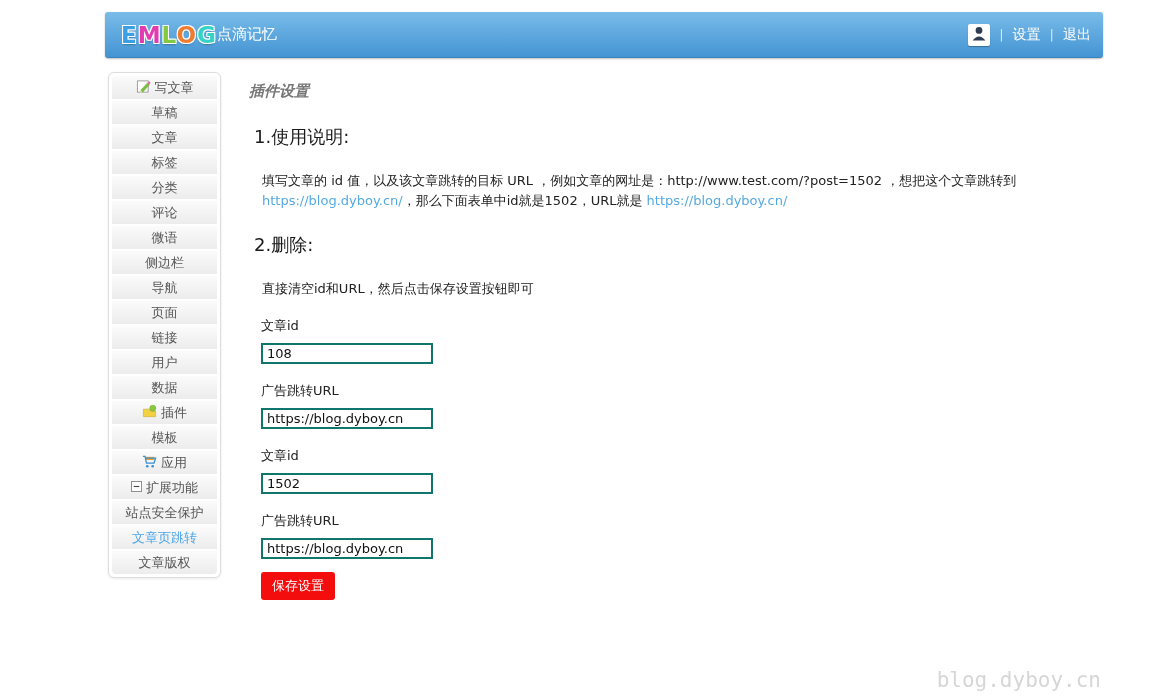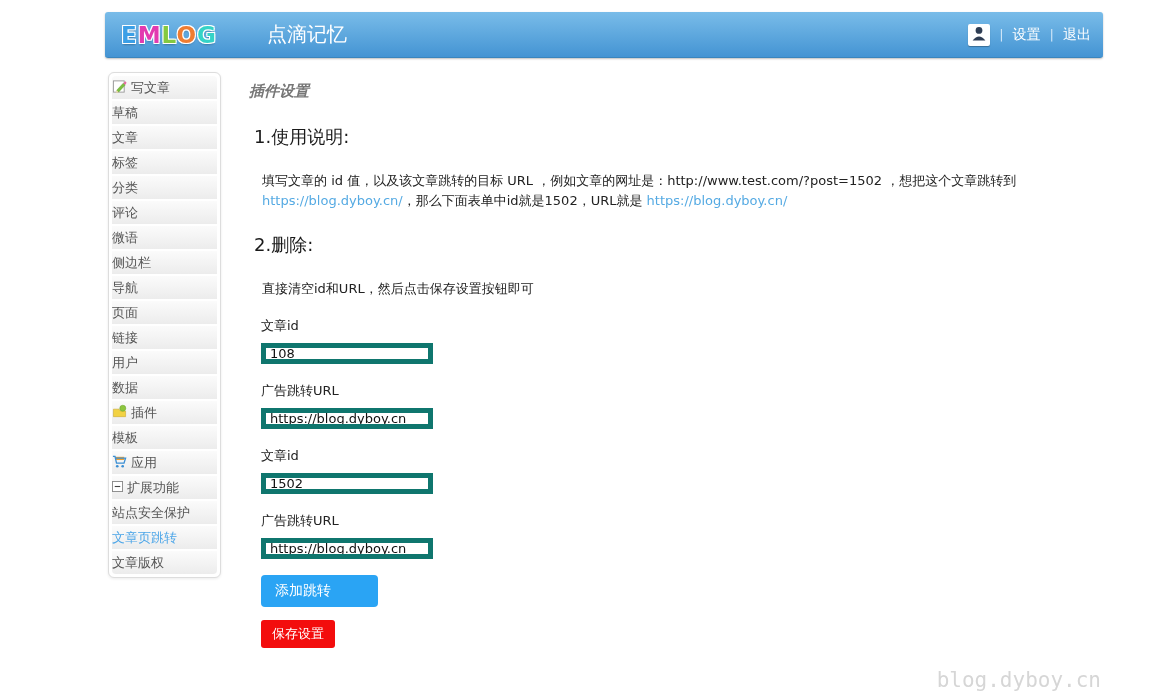--- a/index.html
+++ b/index.html
@@ -9,54 +9,54 @@
 
   .container { width:998px; margin-left:105px; margin-top:12px; }
 
   
   .topbar { height:46px; border-radius:3px; display:flex; align-items:center;
     background:linear-gradient(#79bce9,#4494d3); box-shadow:0 1px 2px rgba(0,0,0,.25);
     border-bottom:1px solid #3a85bd; padding:0 12px; }
   .logo { font-size:23px; font-weight:bold; letter-spacing:1px; margin-left:4px;
     font-family:"DejaVu Sans",sans-serif; }
   .logo span { text-shadow:-1px -1px 0 #fff,1px -1px 0 #fff,-1px 1px 0 #fff,1px 1px 0 #fff,0 2px 2px rgba(0,0,0,.25); }
-  .site-title { color:#fff; font-size:20px; margin-left:50px; }
+  .site-title { color:#fff; font-size:15px; }
   .topbar-right { margin-left:auto; display:flex; align-items:center; gap:9px;
     color:#fff; font-size:14px; }
   .avatar-box { width:22px; height:22px; background:#fff; border-radius:2px;
     display:flex; align-items:center; justify-content:center; cursor:pointer;
     box-shadow:0 1px 1px rgba(0,0,0,.3); }
   .topbar-right .sep { color:#cfe6f7; font-size:13px; }
   .topbar-right a { color:#fff; text-decoration:none; cursor:pointer; }
 
   
   .content { display:flex; margin-top:14px; }
 
   
   .sidebar { width:113px; margin-left:3px; border:1px solid #ddd; border-radius:6px;
     padding:3px; background:#fff; box-shadow:0 1px 3px rgba(0,0,0,.08); align-self:flex-start; }
   .side-item { height:23px; margin-bottom:2px; display:flex; align-items:center;
-    gap:4px; font-size:13px; color:#555; cursor:pointer;
+    justify-content:center; gap:4px; font-size:13px; color:#555; cursor:pointer;
     background:linear-gradient(#fbfbfb,#ececec); }
   .side-item:first-child { border-radius:4px 4px 0 0; }
   .side-item:last-child { border-radius:0 0 4px 4px; margin-bottom:0; }
   .side-item.active { color:#4da6e8; }
   .side-item svg { flex:0 0 auto; }
 
   
   .main { flex:1; margin-left:28px; font-size:13px; color:#333; max-width:930px; }
   .page-title { font-size:15px; font-weight:bold; color:#777; margin:10px 0 24px;font-style:italic; }
   .sect { margin-left:5px; }
   .sect h3 { font-size:18px; color:#1a1a1a; font-weight:normal; margin:22px 0; }
   .sect p { line-height:1.55; margin:16px 8px; color:#222; }
   a.lnk { color:#55aae3; text-decoration:none; cursor:pointer; }
 
   .form-area { margin-left:12px; }
   .field-label { display:block; margin-top:18px; margin-bottom:8px; color:#222; }
-  .field-input { width:172px; height:21px; border:5px solid #0f766e; font-size:13px;
+  .field-input { width:172px; height:21px; border:2px solid #0f766e; font-size:13px;
     padding:1px 4px; color:#111; font-family:"DejaVu Sans",sans-serif; }
   .btn-add { display:inline-block; margin-top:16px; background:#2aa4f4; color:#fff;
     border:none; border-radius:4px; font-size:14px; padding:7px 14px; width:117px;
     text-align:left; cursor:pointer; }
   .btn-save { display:block; margin-top:13px; background:#f30d0d; color:#fff;
     border:none; border-radius:3px; font-size:13px; padding:5px 11px; cursor:pointer; }
   .watermark { position:absolute; right:72px; bottom:8px; color:#d6d6d6;
     font-size:21px; font-family:"DejaVu Sans Mono","Liberation Mono",monospace; }
 </style>
 </head>
@@ -197,21 +197,20 @@
         <label class="field-label">广告跳转URL</label>
         <input class="field-input" type="text" value="https://blog.dyboy.cn" style="">
 
         <label class="field-label">文章id</label>
         <input class="field-input" type="text" value="1502" style="">
 
         <label class="field-label">广告跳转URL</label>
         <input class="field-input" type="text" value="https://blog.dyboy.cn" style="">
 
         <br>
-        <button class="btn-add">添加跳转</button>
         <button class="btn-save">保存设置</button>
       </div>
     </div>
   </div>
 
 </div>
 
 <div class="watermark">blog.dyboy.cn</div>
 
 </body></html>

